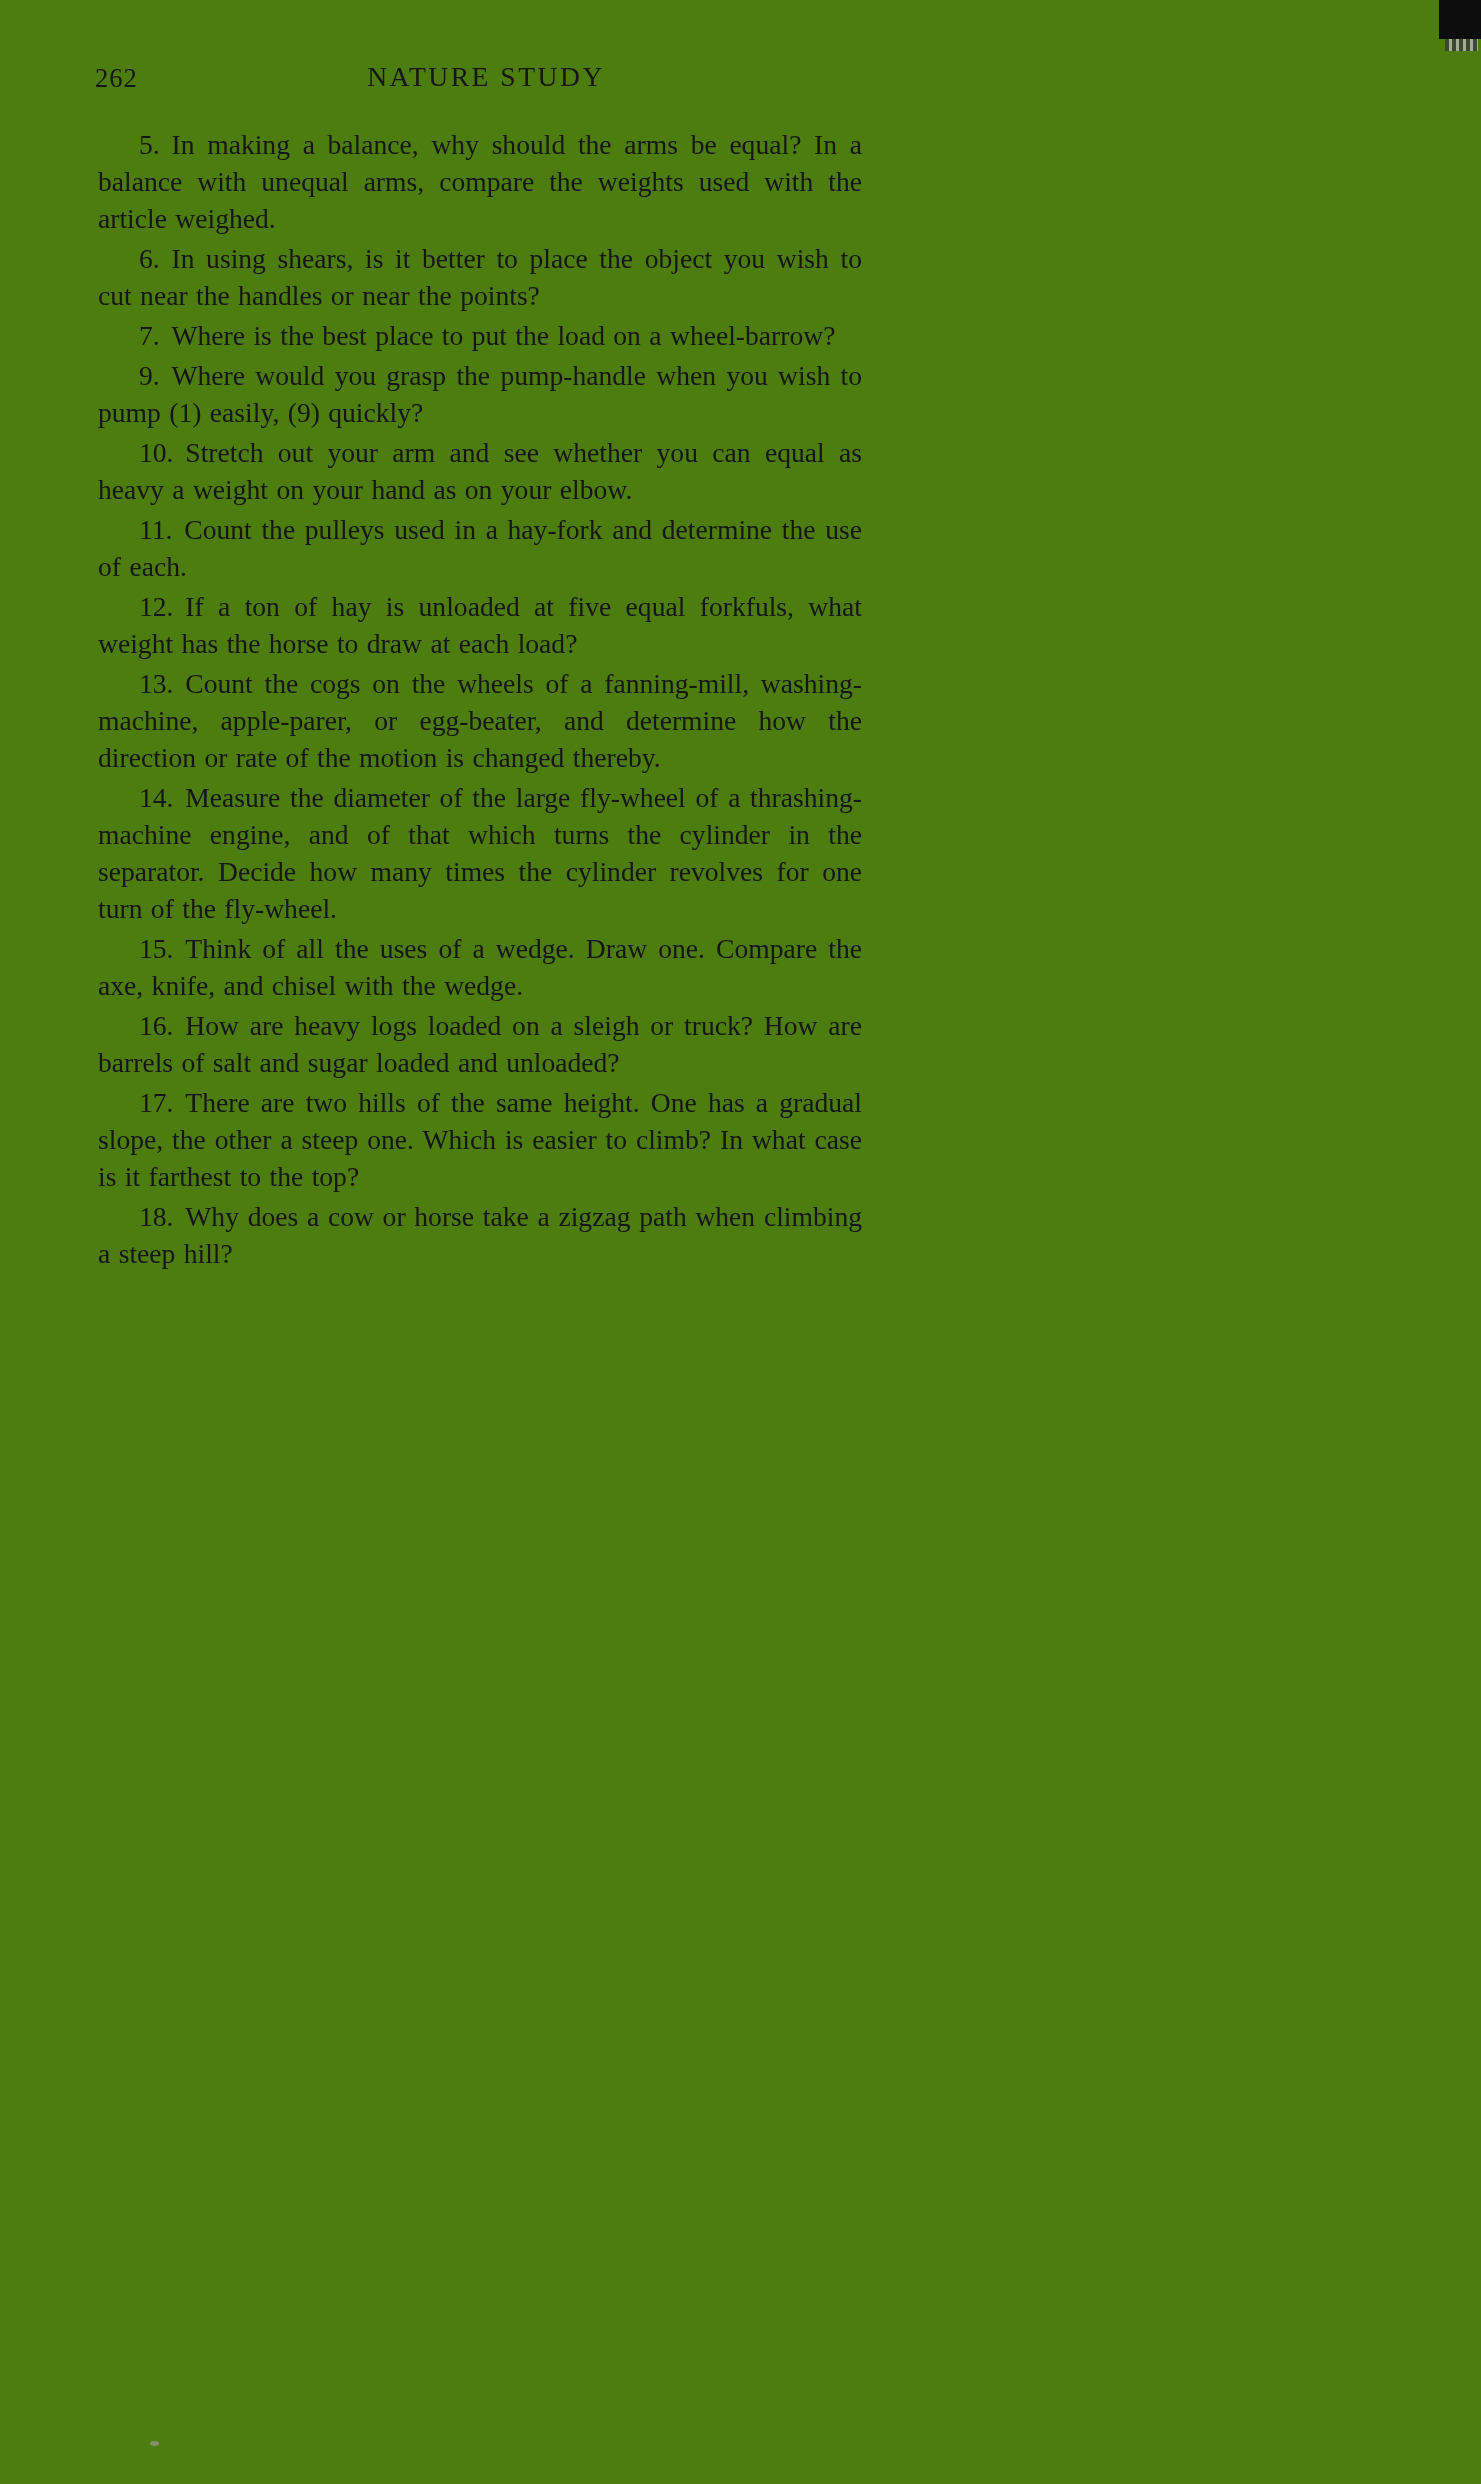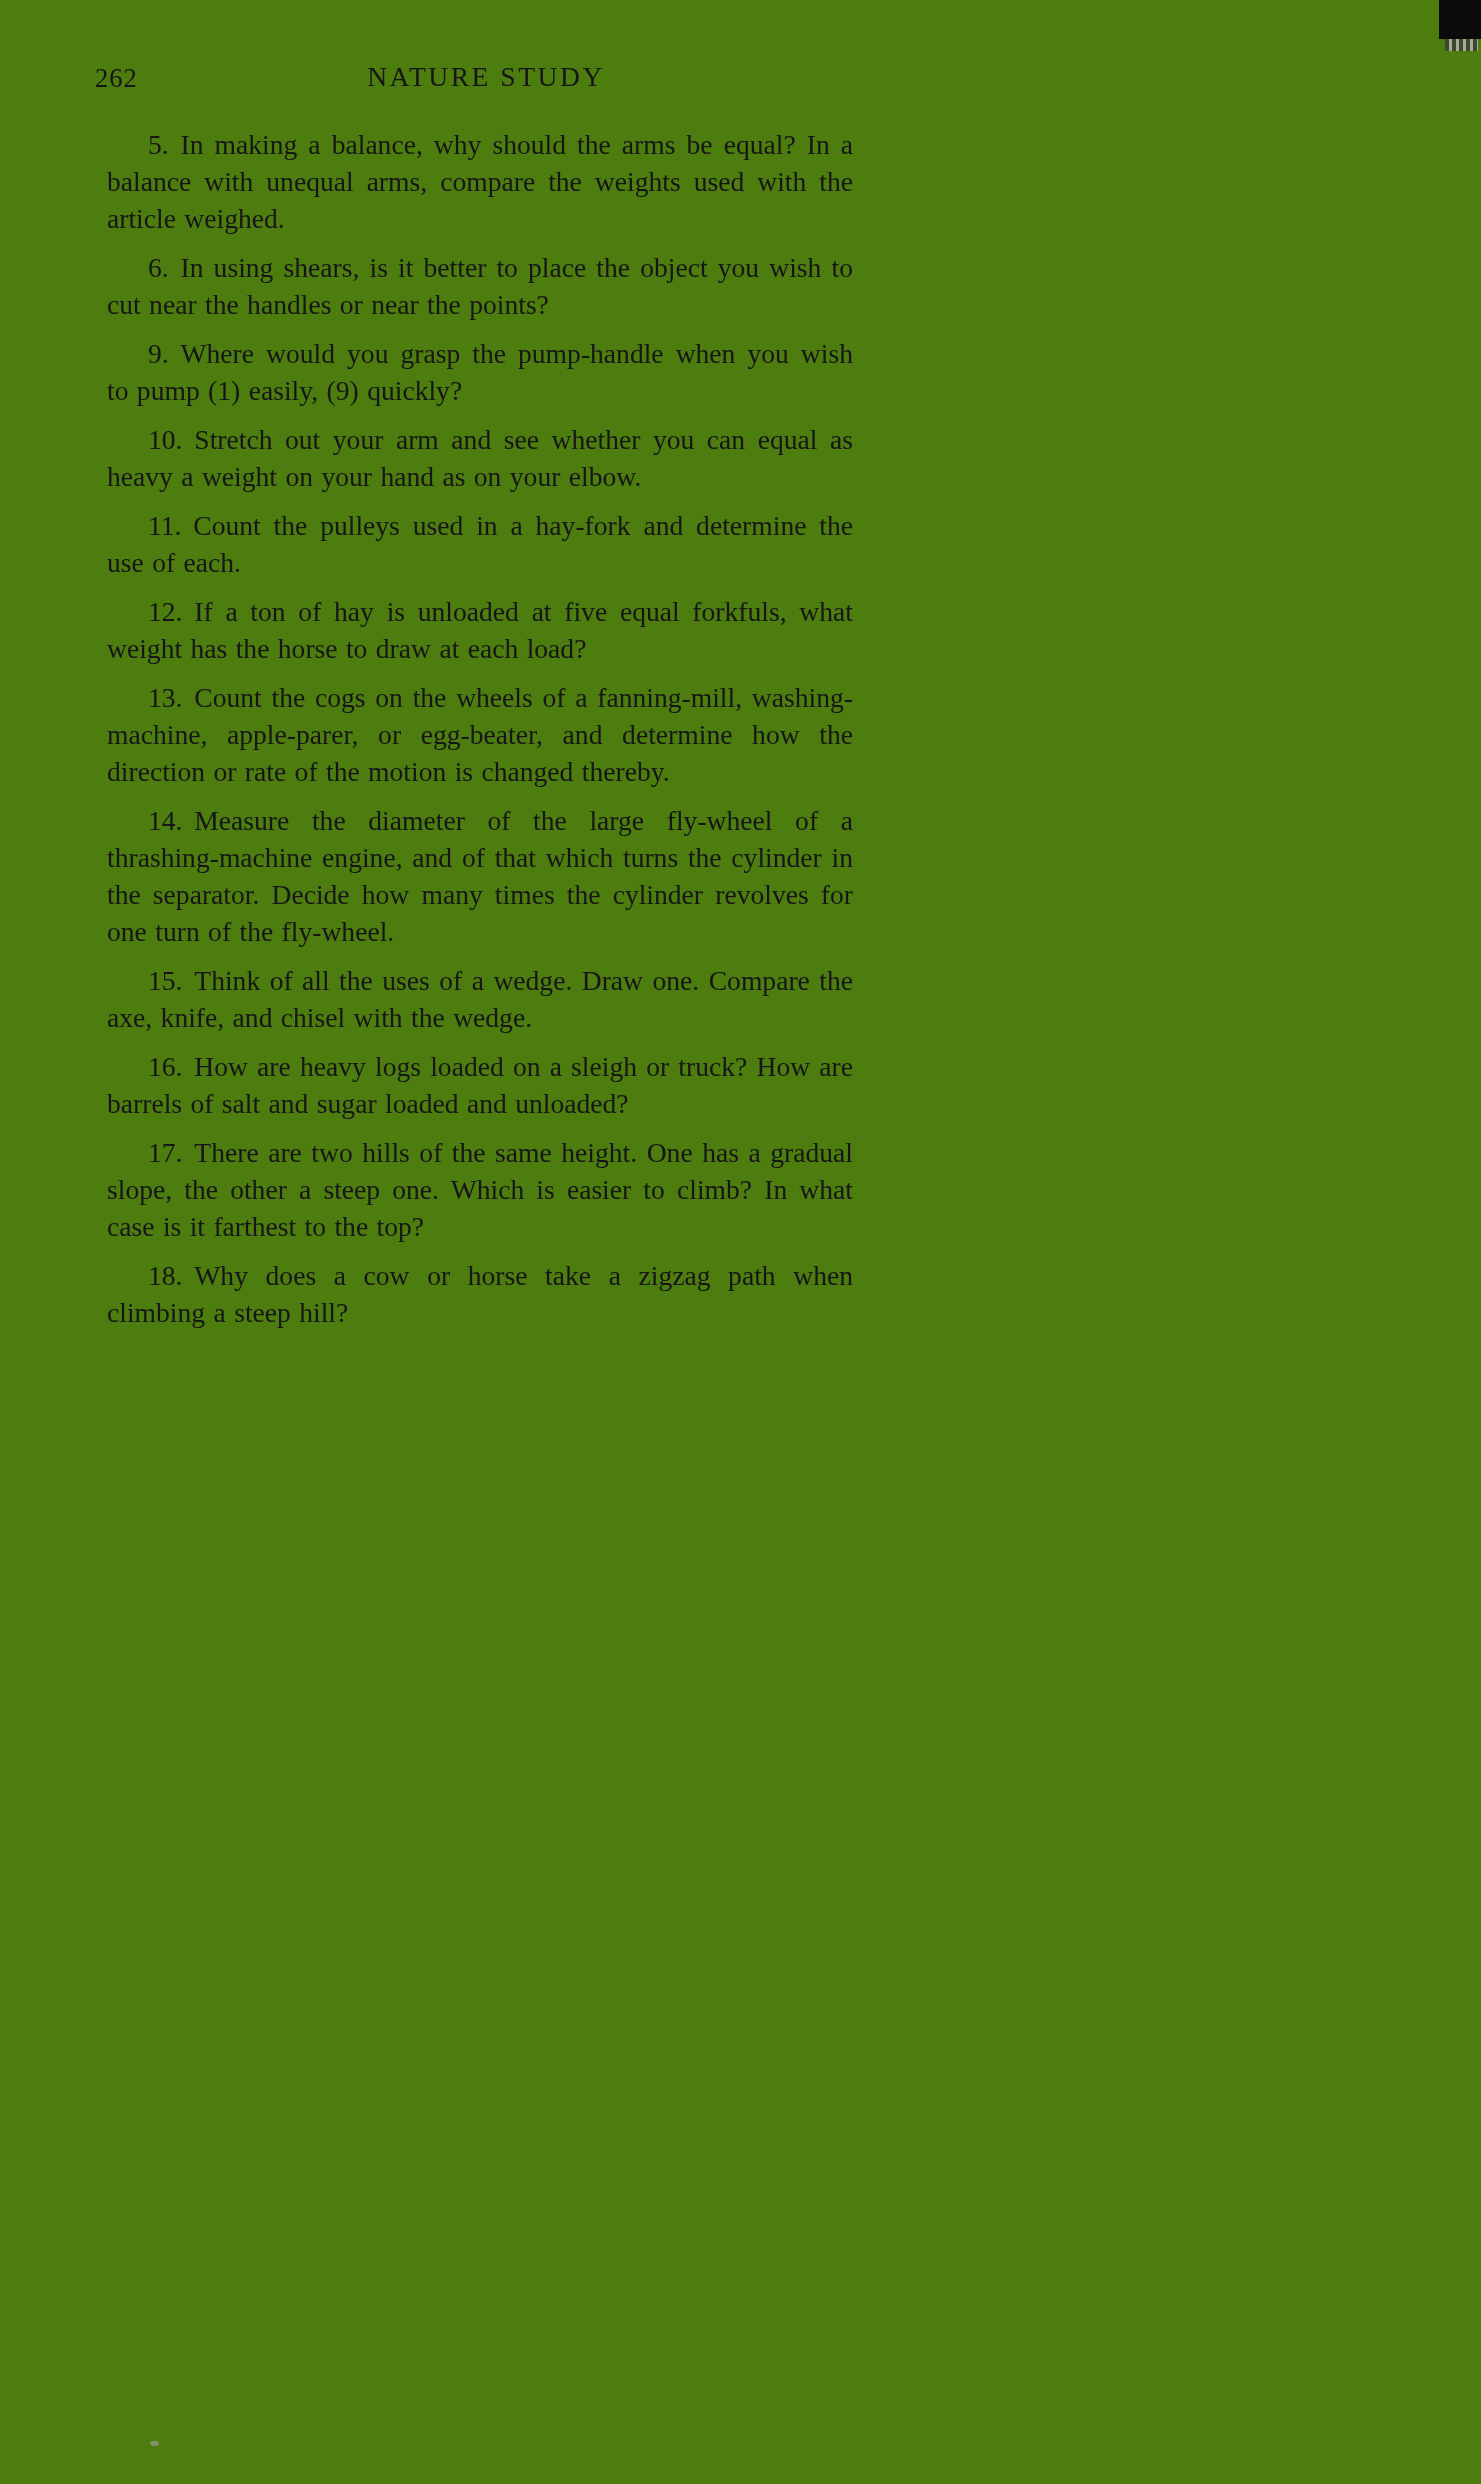--- a/index.html
+++ b/index.html
@@ -67,21 +67,21 @@
     position: absolute;
     left: 12px;
     right: 0;
     top: 3.9px;
     text-align: center;
     font-size: 27.6px;
     font-weight: normal;
     letter-spacing: 2.5px;
   }
   .body-text p.question {
-    margin: 12px;
+    margin: 3px;
     font-size: 27.6px;
     line-height: 37px;
     text-align: justify;
     text-indent: 41px;
     word-spacing: 1.5px;
   }
   .q-num {
     margin-right: 11.8px;
   }
 </style>
@@ -99,20 +99,21 @@
     <div class="running-head">
       <span class="page-number">262</span>
       <span class="head-title">NATURE STUDY</span>
     </div>
 
     <div class="body-text" id="question-list">
   <p class="question"><span class="q-num">5.</span><span>In making a balance, why should the arms be equal? In a balance with unequal arms, compare the weights used with the article weighed.</span></p>
 
   <p class="question"><span class="q-num">6.</span><span>In using shears, is it better to place the object you wish to cut near the handles or near the points?</span></p>
 
+  <p class="question"><span class="q-num">7.</span><span>Where is the best place to put the load on a wheel-barrow?</span></p>
 
 
   <p class="question"><span class="q-num">9.</span><span>Where would you grasp the pump-handle when you wish to pump (1) easily, (9) quickly?</span></p>
 
   <p class="question"><span class="q-num">10.</span><span>Stretch out your arm and see whether you can equal as heavy a weight on your hand as on your elbow.</span></p>
 
   <p class="question"><span class="q-num">11.</span><span>Count the pulleys used in a hay-fork and determine the use of each.</span></p>
 
   <p class="question"><span class="q-num">12.</span><span>If a ton of hay is unloaded at five equal forkfuls, what weight has the horse to draw at each load?</span></p>
 

